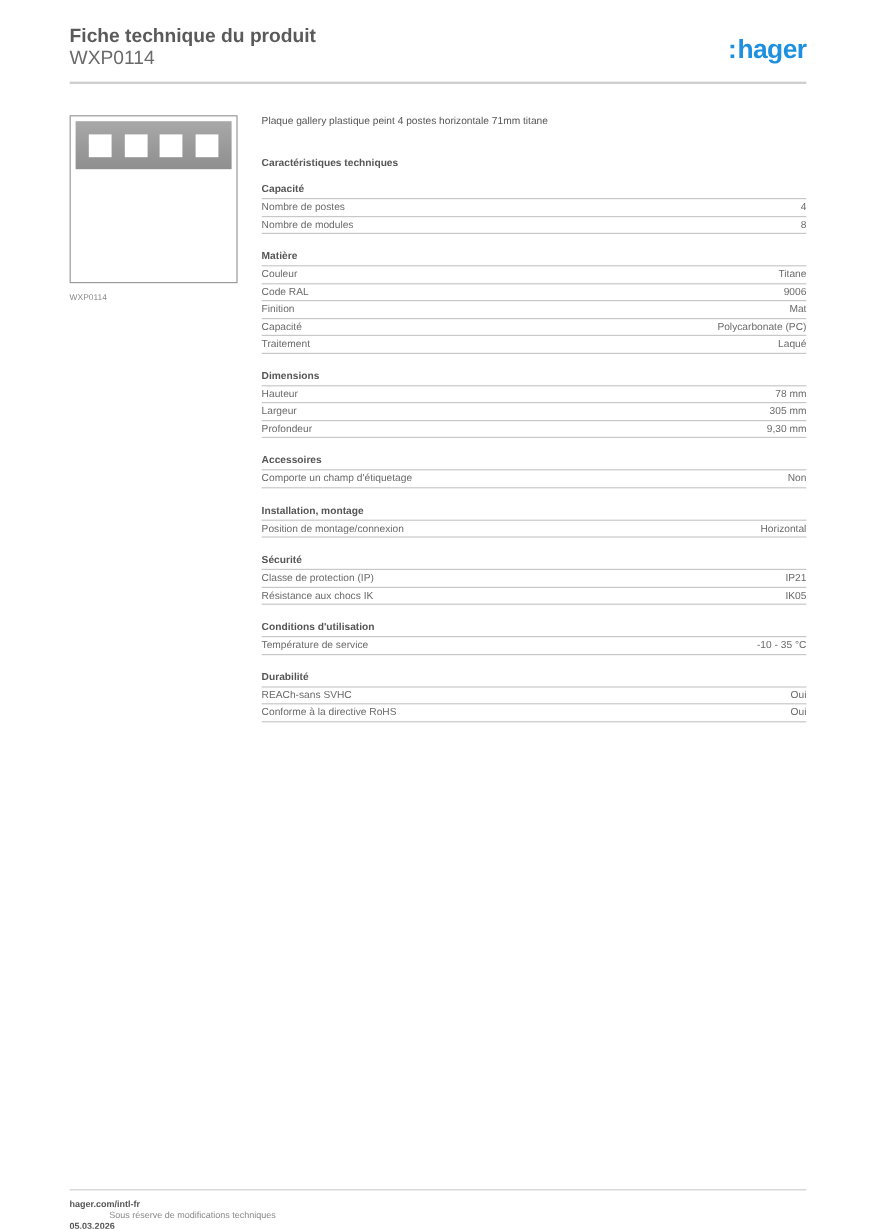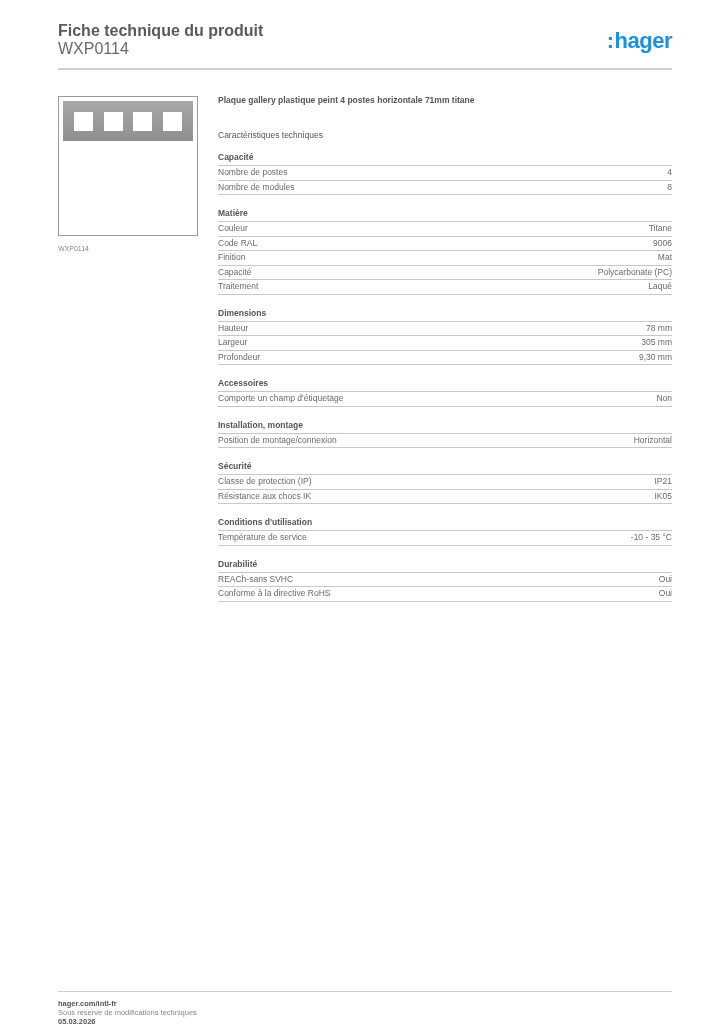--- a/index.html
+++ b/index.html
@@ -12,34 +12,34 @@
     .logo { position: absolute; right: 0; top: 6px; font-size: 22px; font-weight: bold; color: #1e90e0; letter-spacing: -0.5px; text-align: center; }
     .logo .dots { font-size: 22px; margin-right: 1px; }
     .header-rule { position: absolute; left: 58px; top: 68px; width: 614px; height: 2px; background: #cfcfcf; }
 
     .thumb { position: absolute; left: 58px; top: 96px; width: 140px; height: 140px; border: 1px solid #9a9a9a; background: #fff; }
     .plate { position: absolute; left: 4px; top: 4px; width: 130px; height: 40px; background: linear-gradient(180deg, #a8a8a8 0%, #8f8f8f 100%); display: flex; align-items: center; justify-content: space-around; padding: 0 6px; }
     .slot { width: 19px; height: 19px; background: #fff; }
     .thumb-caption { position: absolute; left: 58px; top: 245px; font-size: 7px; color: #888; }
 
     .main { position: absolute; left: 218px; top: 94px; width: 454px; }
-    .product-name { font-size: 8.5px; font-weight: bold; color: #555; line-height: 12px; }
-    .char-title { font-size: 8.5px; font-weight: normal; color: #555; margin-top: 23px; line-height: 12px; }
+    .product-name { font-size: 8.5px; font-weight: normal; color: #555; line-height: 12px; }
+    .char-title { font-size: 8.5px; font-weight: bold; color: #555; margin-top: 23px; line-height: 12px; }
 
     .section { margin-top: 13px; }
     .section:first-of-type { }
     .section-title { font-size: 8.5px; font-weight: bold; color: #555; line-height: 11px; padding-bottom: 2px; border-bottom: 1px solid #c8c8c8; }
     .row { display: flex; justify-content: space-between; font-size: 8.5px; color: #6a6a6a; line-height: 13.5px; border-bottom: 1px solid #c8c8c8; }
     .row .label { }
     .row .value { text-align: right; }
 
     .footer-rule { position: absolute; left: 58px; top: 991px; width: 614px; height: 1px; background: #cfcfcf; }
     .footer { position: absolute; left: 58px; top: 999px; width: 614px; display: flex; justify-content: space-between; font-size: 7.5px; color: #666; flex-direction: column; }
     .footer .left, .footer .right { font-weight: bold; color: #555; }
-    .footer .center { color: #888; }
+    .footer .center { color: #888; margin-left: 33px; }
   </style>
 </head>
 <body>
 
 <div class="header">
   <div class="title">Fiche technique du produit</div>
   <div class="subtitle">WXP0114</div>
   <div class="logo">
     <span class="dots">:</span><span>hager</span>
   </div>

